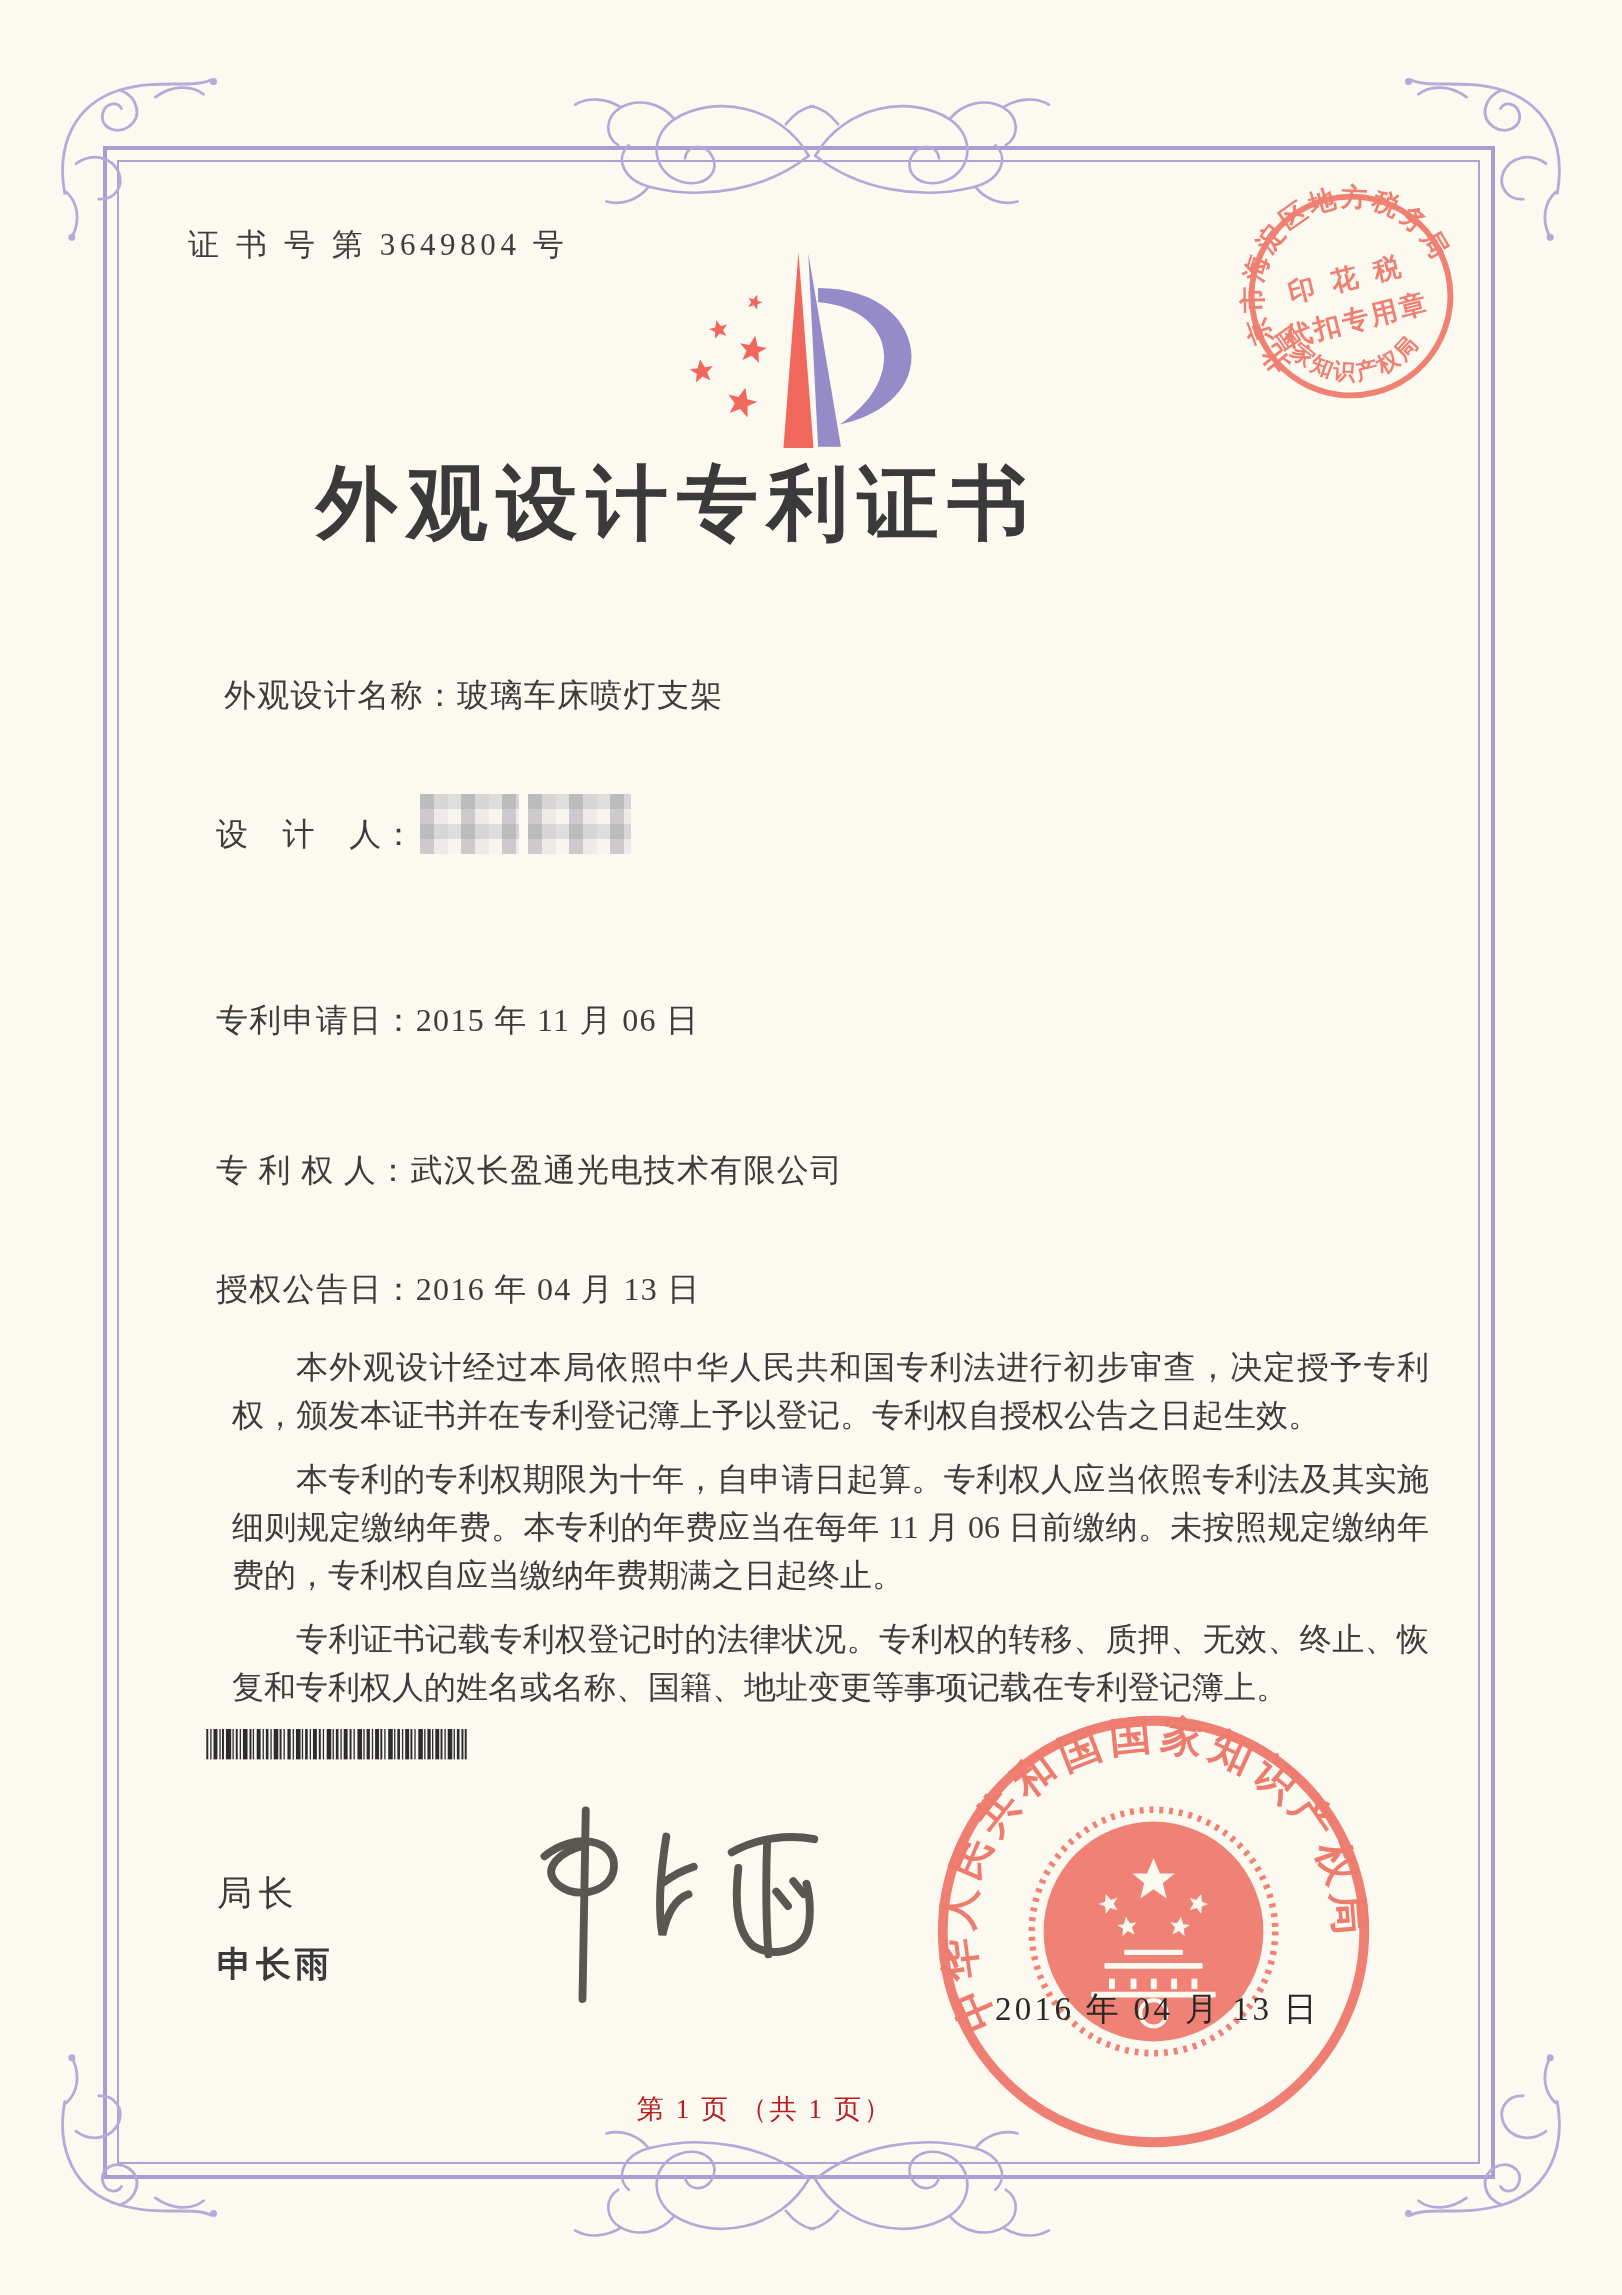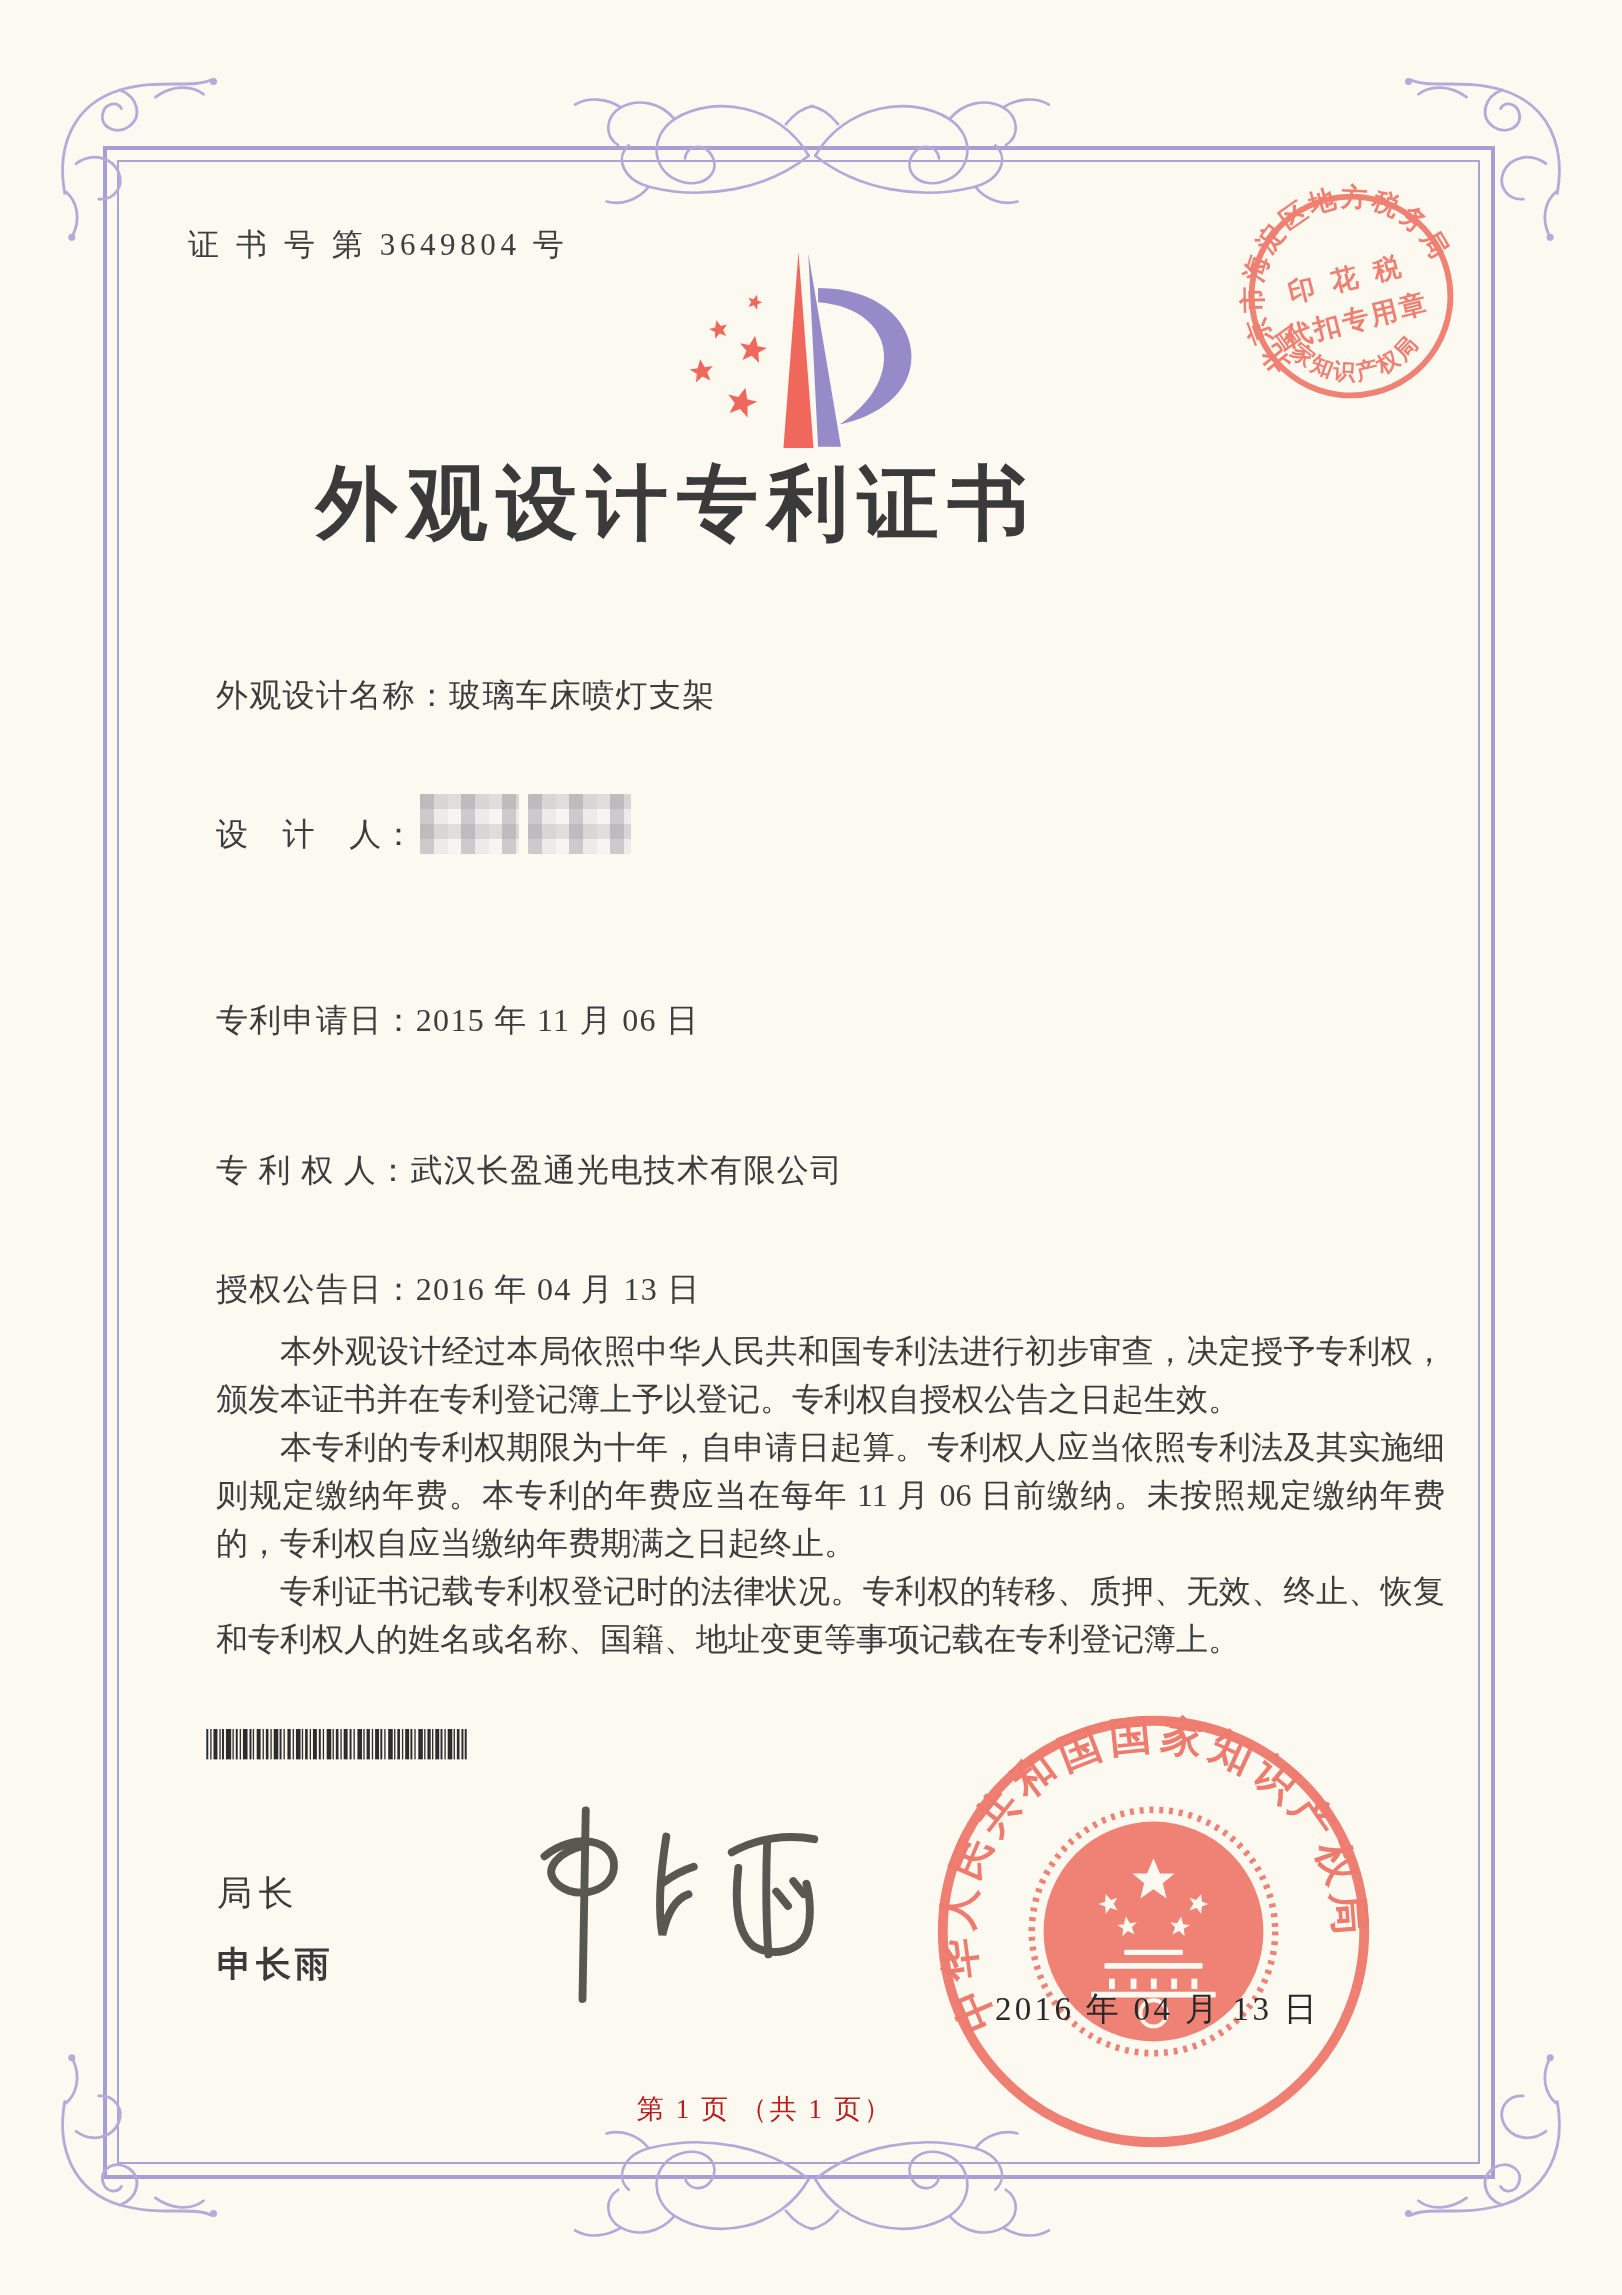--- a/index.html
+++ b/index.html
@@ -21,29 +21,29 @@
   .corner-tr{left:1400px;top:73px;transform:scaleX(-1);}
   .corner-bl{left:52px;top:2052px;transform:scaleY(-1);}
   .corner-br{left:1400px;top:2052px;transform:scale(-1,-1);}
   
   .cert-no{left:188px;top:224px;font-size:31px;letter-spacing:4.6px;color:#3e3e3e;font-family:Liberation Serif, serif;}
   .logo{left:684px;top:252px;width:242px;height:196px;}
   .tax-stamp{left:1230px;top:175px;width:242px;height:242px;transform:rotate(-14deg);opacity:.93;}
   .title{left:0;top:450px;width:1354px;text-align:center;font-size:81px;font-weight:bold;letter-spacing:9.2px;color:#3a3a3a;}
   
   .field{left:216px;width:1243px;font-size:32px;letter-spacing:1.3px;color:#3c3c3c;white-space:nowrap;}
-  .f0{top:674px;} .f1{top:794px;} .f2{top:913px;} .f3{top:999px;} .f4{top:1149px;} .f5{top:1268px;}
+  .f0{top:674px;margin-left:8px;} .f1{top:794px;} .f2{top:913px;} .f3{top:999px;} .f4{top:1149px;} .f5{top:1268px;}
   .mosaic{display:inline-block;vertical-align:-9.2px;width:99px;height:60px;margin-left:3.9px;border-radius:1.3px;
     background-image:
       repeating-linear-gradient(90deg, rgba(138,138,148,.50) 0 13.7px, rgba(196,196,203,.34) 13.7px 27.5px, rgba(221,221,226,.26) 27.5px 41px),
       repeating-linear-gradient(0deg, rgba(255,255,255,.55) 0 15px, rgba(158,158,168,.38) 15px 30px);
     opacity:.85;}
   
   .paragraphs{left:216px;top:1327px;width:1229px;font-size:32px;line-height:48px;text-align:justify;text-justify:inter-ideograph;color:#3d3d3d;}
-  .paragraphs p{margin:0;text-indent:2em;}
+  .paragraphs p{margin:16px;text-indent:2em;}
   
   .barcode{left:205px;top:1729px;width:263px;height:33px;}
   .official-title{left:217px;top:1870px;font-size:35px;letter-spacing:6.5px;color:#3a3a3a;}
   .official-name{left:217px;top:1941px;font-size:35px;letter-spacing:3.9px;color:#3a3a3a;font-weight:bold;}
   .signature{left:445px;top:1805px;width:419px;height:200px;}
   .seal{left:931px;top:1709px;width:445px;height:445px;opacity:.9;z-index:4;}
   .seal-date{left:995px;top:1987px;font-size:33px;letter-spacing:3.3px;color:#282828;z-index:6;}
   .footer{left:582px;top:2091px;width:366px;text-align:center;font-size:27px;letter-spacing:2.6px;color:#b91c1c;}
   svg text{font-family:"Liberation Serif","DejaVu Serif",serif;}
 </style>

